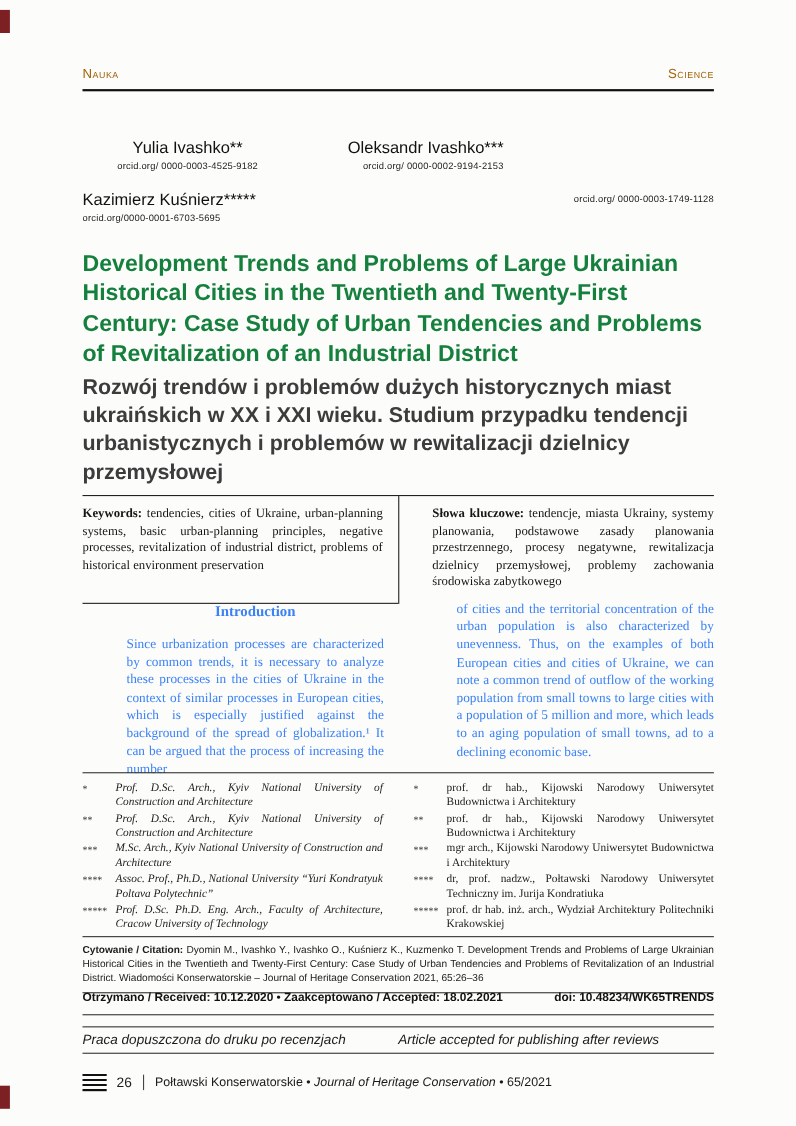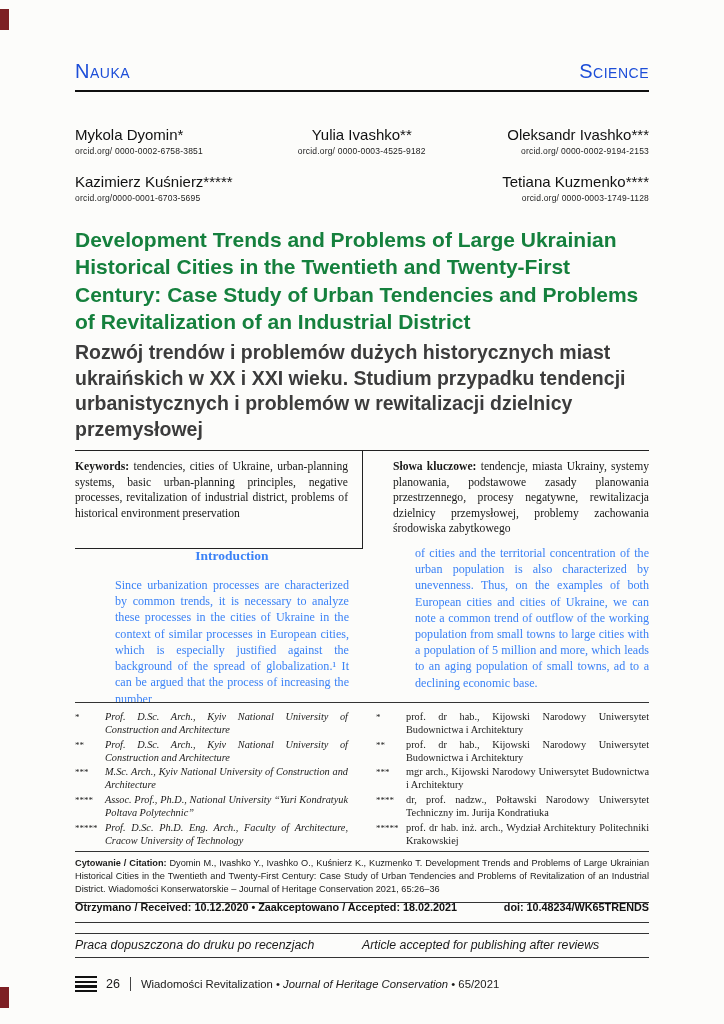--- a/index.html
+++ b/index.html
@@ -10,21 +10,21 @@
     font-family: "Liberation Serif", serif; color: #161616;
   }
   .red-mark { position: absolute; left: 0; width: 9px; height: 21px; background: #7d2024; }
   .red-mark.top { top: 9px; }
   .red-mark.bottom { top: 987px; }
   .content { position: absolute; left: 75px; top: 0; width: 574px; height: 1024px; }
   .sec { position: absolute; left: 0; width: 100%; }
 
   .sec-header { top: 60px; display: flex; justify-content: space-between; align-items: flex-end;
     border-bottom: 2.5px solid #101010; padding-bottom: 7px; font-family: "Liberation Sans", sans-serif; }
-  .header-label { font-variant: small-caps; font-size: 20px; letter-spacing: .5px; color: #1d4ed8; }
+  .header-label { font-variant: small-caps; font-size: 12px; letter-spacing: .5px; color: #a16207; }
 
   .sec-authors { top: 126px; font-family: "Liberation Sans", sans-serif; }
   .authors-row { display: flex; }
   .authors-row.second { margin-top: 17px; }
   .author { display: flex; flex-direction: column; }
   .author .name { font-size: 15px; color: #111; }
   .author .orcid { font-size: 8.5px; color: #222; margin-top: 3px; letter-spacing: .2px; }
   .a-left { width: 33.3%; text-align: left; }
   .a-center { width: 33.3%; text-align: center; }
   .a-right { width: 33.4%; text-align: right; }
@@ -89,40 +89,35 @@
 
   <div class="content">
 
     <div class="sec sec-header">
       <span class="header-label">Nauka</span>
       <span class="header-label">Science</span>
     </div>
 
     <div class="sec sec-authors">
       <div class="authors-row first">
-        <div class="author a-left">
-          <span class="name">Mykola Dyomin*</span>
-          <span class="orcid">orcid.org/ 0000-0002-6758-3851</span>
-        </div>
         <div class="author a-center">
           <span class="name">Yulia Ivashko**</span>
           <span class="orcid">orcid.org/ 0000-0003-4525-9182</span>
         </div>
         <div class="author a-right">
           <span class="name">Oleksandr Ivashko***</span>
           <span class="orcid">orcid.org/ 0000-0002-9194-2153</span>
         </div>
       </div>
       <div class="authors-row second">
         <div class="author a-left">
           <span class="name">Kazimierz Kuśnierz*****</span>
           <span class="orcid">orcid.org/0000-0001-6703-5695</span>
         </div>
         <div class="author a-right">
-          <span class="name">Tetiana Kuzmenko****</span>
           <span class="orcid">orcid.org/ 0000-0003-1749-1128</span>
         </div>
       </div>
     </div>
 
     <div class="sec sec-title-en">Development Trends and Problems of Large Ukrainian Historical Cities in the Twentieth and Twenty-First Century: Case Study of Urban Tendencies and Problems of Revitalization of an Industrial District</div>
     <div class="sec sec-title-pl">Rozwój trendów i problemów dużych historycznych miast ukraińskich w XX i XXI wieku. Studium przypadku tendencji urbanistycznych i problemów w rewitalizacji dzielnicy przemysłowej</div>
 
     <div class="sec sec-keywords">
       <div class="kw-col left">
@@ -206,17 +201,17 @@
 
     <div class="sec sec-accepted">
       <div class="acc-col">Praca dopuszczona do druku po recenzjach</div>
       <div class="acc-col">Article accepted for publishing after reviews</div>
     </div>
 
     <div class="sec sec-footer">
       <span class="footer-lines"></span>
       <span class="page-number">26</span>
       <span class="footer-divider"></span>
-      <span class="footer-text"><span>Wiadomości Revitalization • </span><span class="it">Journal of Heritage Conservation</span><span> • 65/2021</span></span>
+      <span class="footer-text"><span>Połtawski Konserwatorskie • </span><span class="it">Journal of Heritage Conservation</span><span> • 65/2021</span></span>
     </div>
 
   </div>
 </div>
 
 </body></html>

